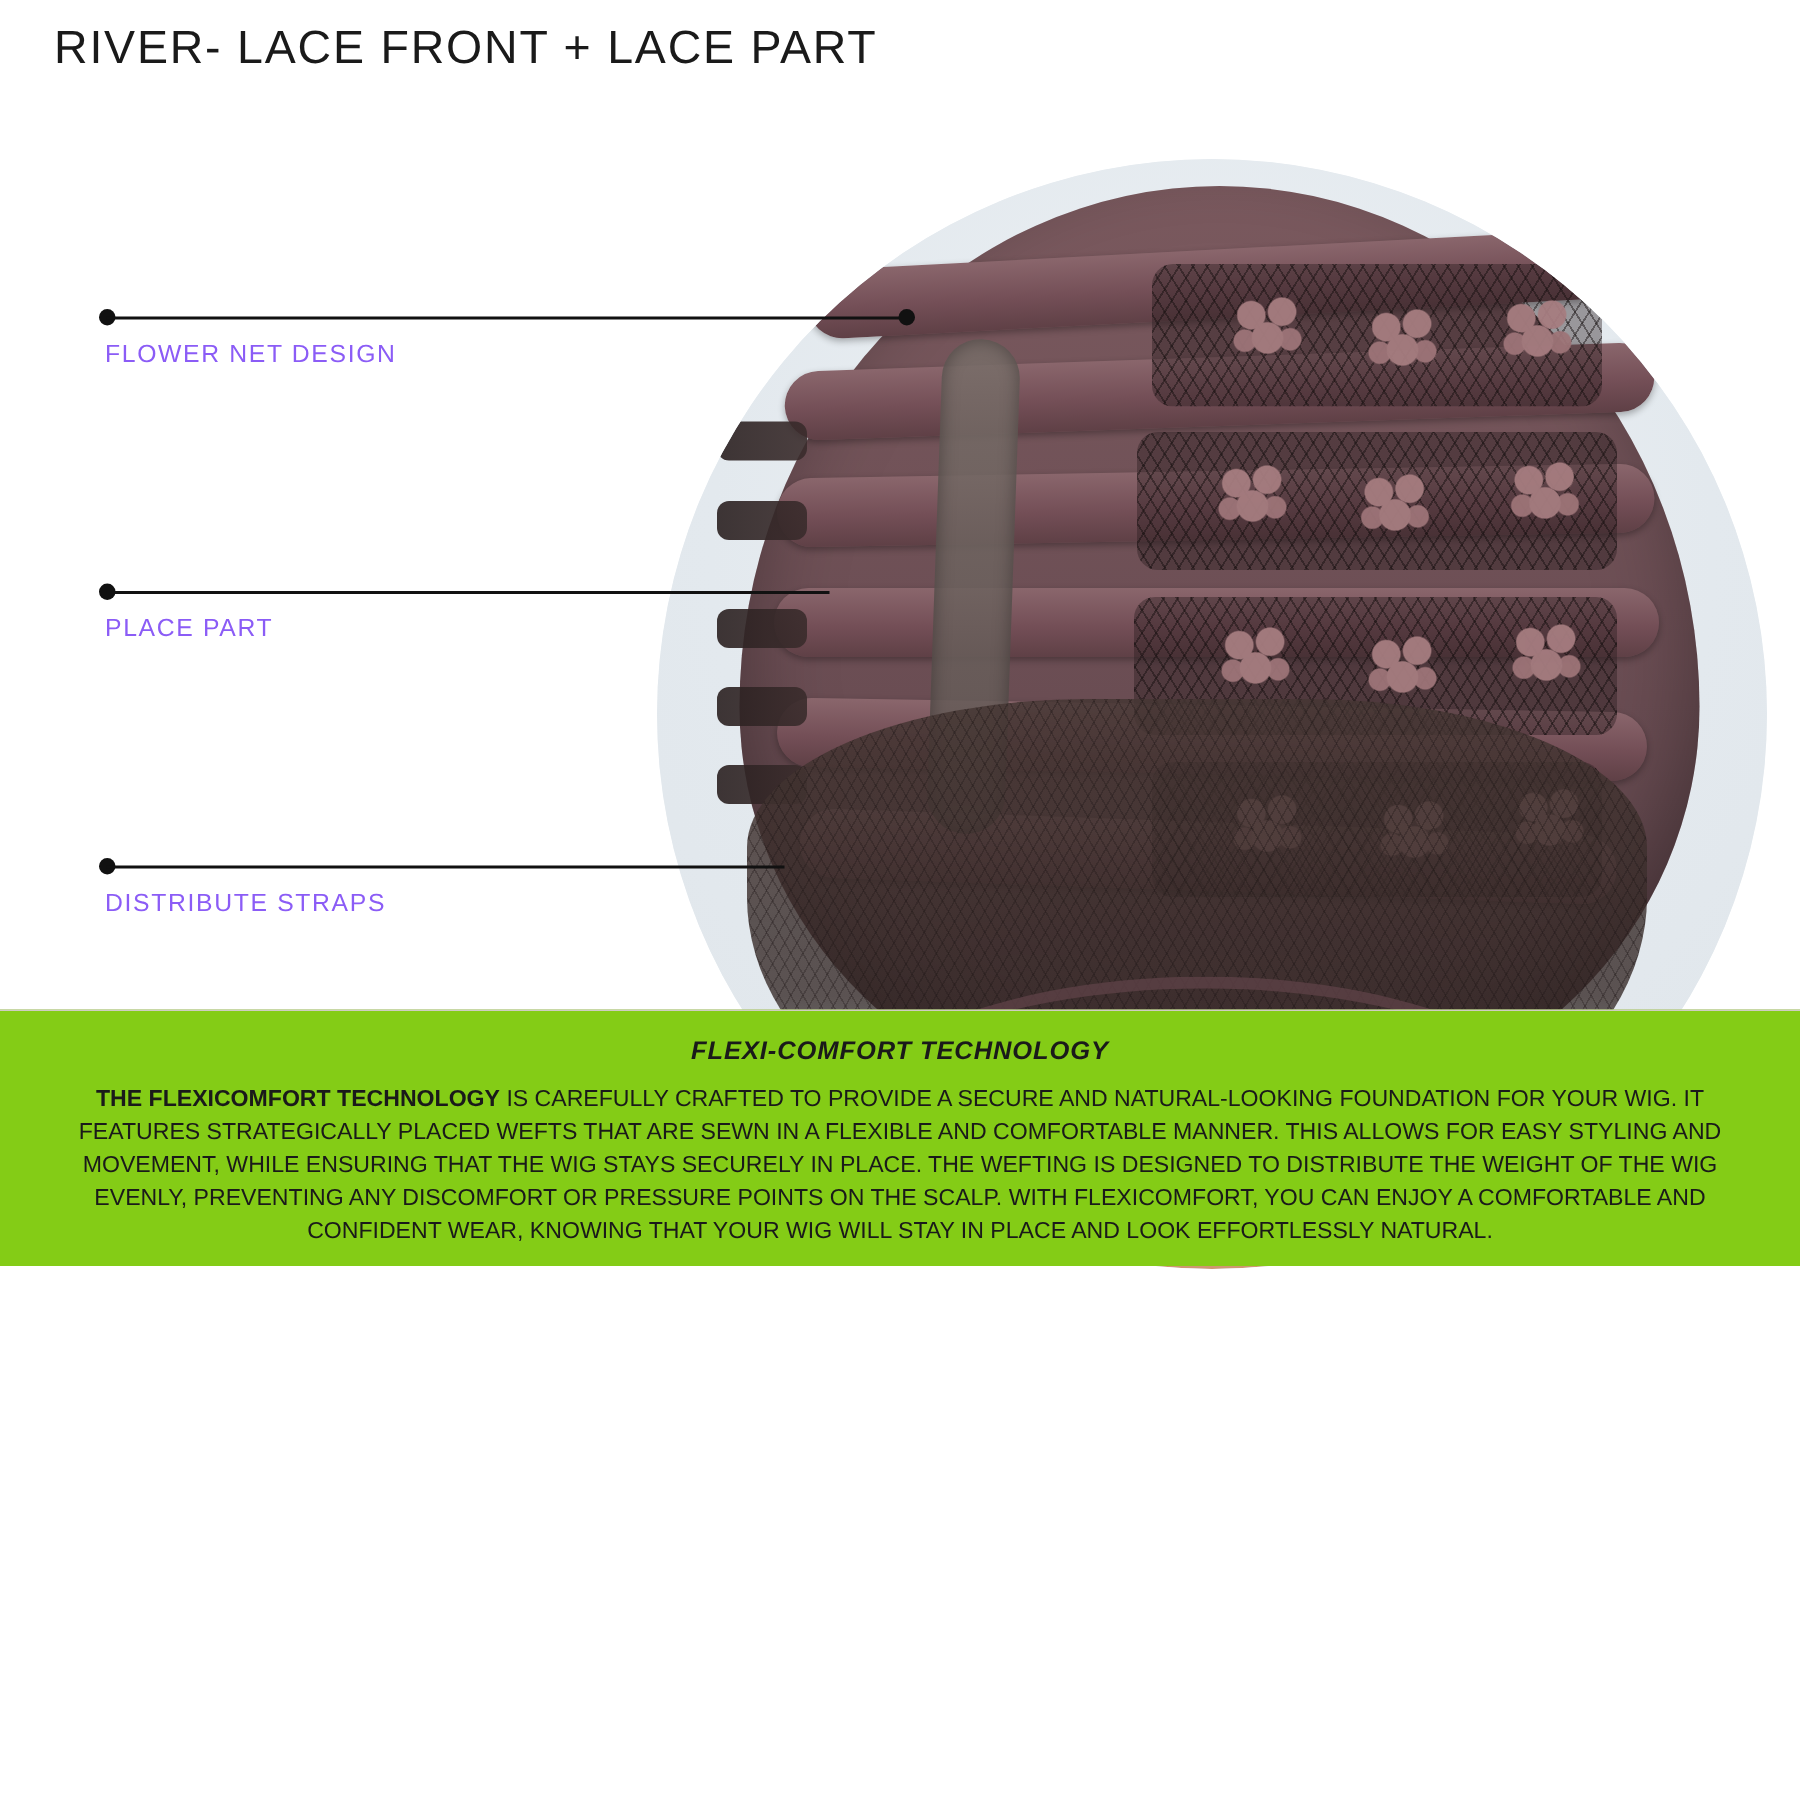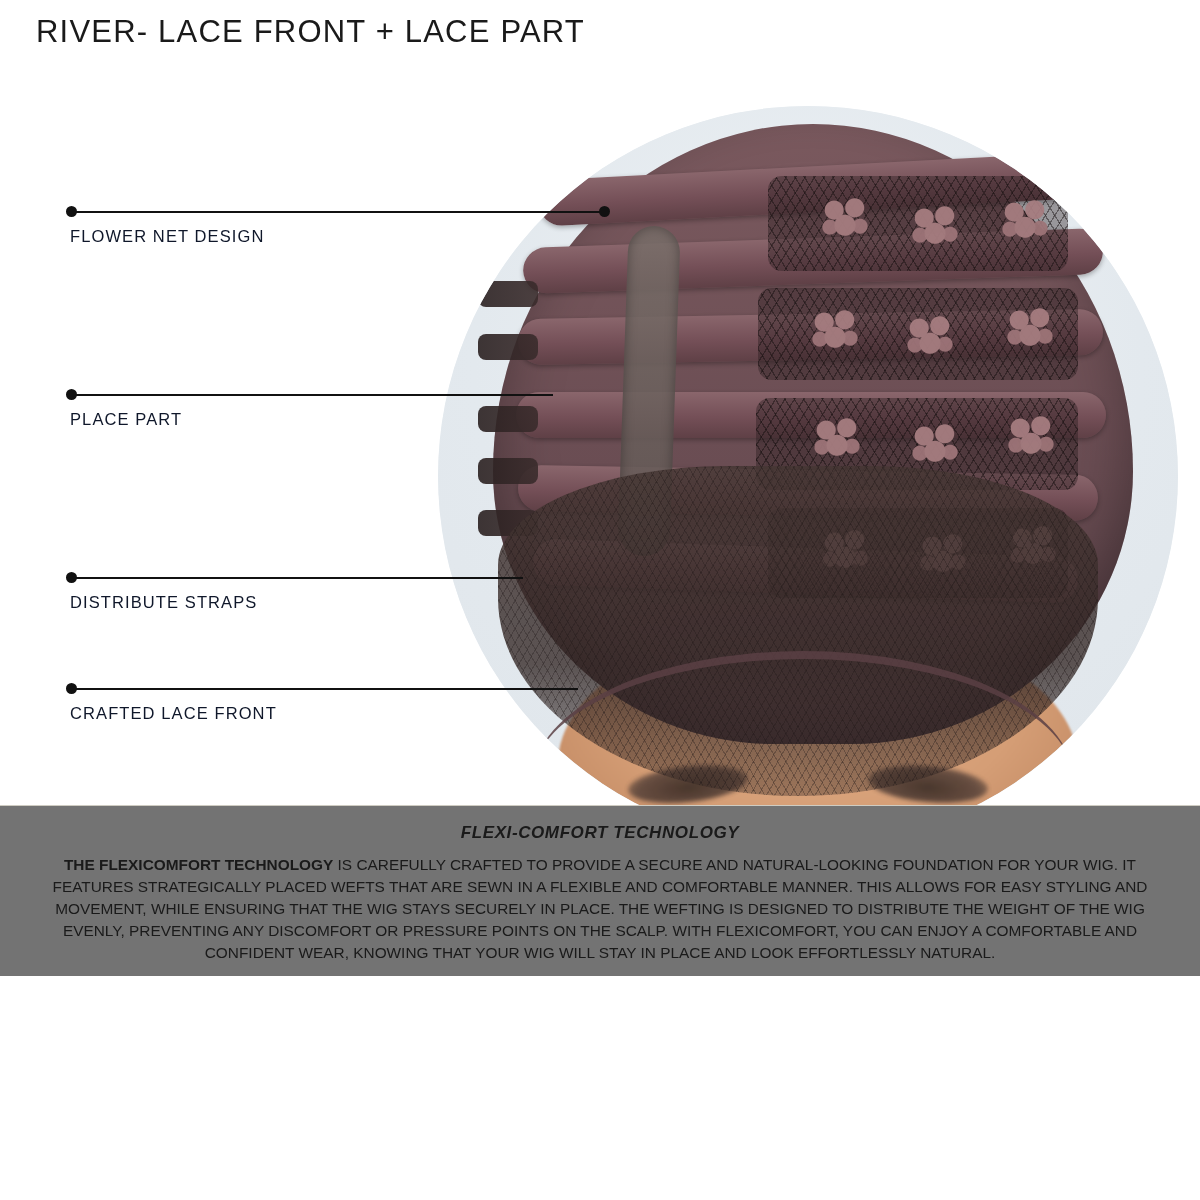--- a/index.html
+++ b/index.html
@@ -12,21 +12,21 @@
     background: #ffffff;
     font-family: "Liberation Sans", sans-serif;
     color: #1c1c1c;
     overflow: hidden;
     position: relative;
   }
 
   .page {
     position: relative;
     width: 1200px;
-    height: 976px;
+    height: 844px;
   }
 
   
   .title {
     position: absolute;
     top: 14px;
     left: 36px;
     font-size: 31px;
     letter-spacing: 1.2px;
     font-weight: 400;
@@ -196,32 +196,32 @@
     height: 11px;
     background: #111;
     border-radius: 50%;
   }
   .callout .label {
     position: absolute;
     left: 70px;
     top: 16px;
     font-size: 16.5px;
     letter-spacing: 1.1px;
-    color: #0f172a;
+    color: #8b5cf6;
     white-space: nowrap;
   }
 
   
   .band {
     position: absolute;
     left: 0;
     bottom: 0;
     width: 1200px;
     height: 170px;
-    background: #737373;
+    background: #84cc16;
     border-top: 1px solid #cfccc2;
   }
   .band-title {
     margin-top: 17px;
     text-align: center;
     font-size: 17px;
     font-weight: bold;
     font-style: italic;
     letter-spacing: .6px;
     color: #1a1a1a;

